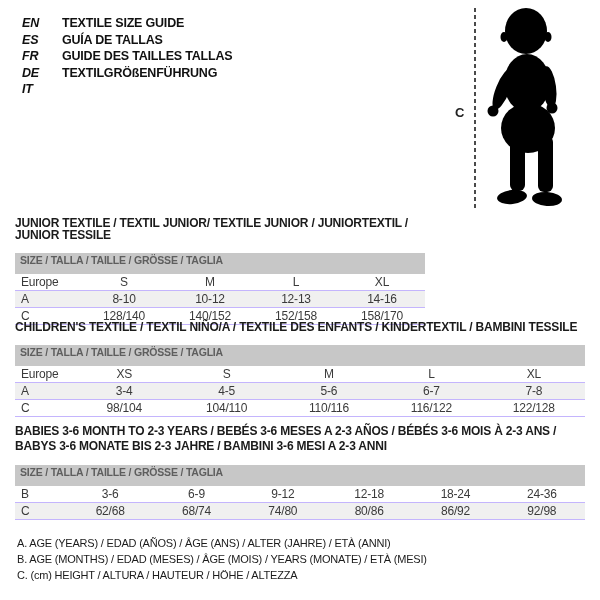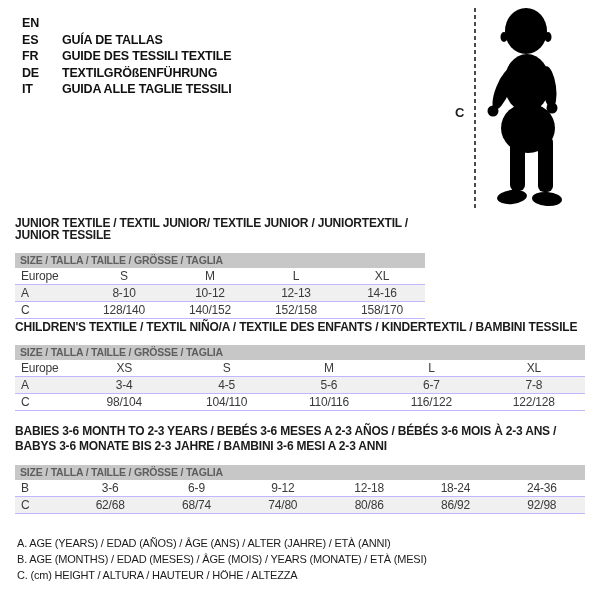--- a/index.html
+++ b/index.html
@@ -5,38 +5,38 @@
   html,body{margin:0;padding:0;}
   body{
     width:600px;height:600px;position:relative;overflow:hidden;
     background:#ffffff;
     font-family:"Liberation Sans","DejaVu Sans",sans-serif;
     color:#222;
   }
   
   .lang-block{position:absolute;left:22px;top:15px;}
   .lang-row{display:flex;line-height:16.5px;font-size:12.5px;font-weight:bold;letter-spacing:-0.2px;color:#111;}
-  .lang-code{width:40px;flex:0 0 40px;}
+  .lang-code{width:40px;flex:0 0 40px;font-style:italic;}
   
   .dash-line{
     position:absolute;left:474px;top:8px;width:2px;height:200px;
     background:repeating-linear-gradient(to bottom,#4a4a4a 0 4px,transparent 4px 7px);
   }
   .c-label{position:absolute;left:455px;top:105px;font-size:13px;font-weight:bold;color:#222;}
   .baby-svg{position:absolute;left:480px;top:6px;}
   
   .tbl-block{position:absolute;left:15px;}
   #tbl1{top:217px;width:410px;}
   #tbl2{top:321px;width:570px;}
   #tbl3{top:424px;width:570px;}
   .tbl-title{font-size:12px;font-weight:bold;color:#1b1b1b;letter-spacing:-0.2px;line-height:12px;}
   #tbl3 .tbl-title{line-height:15px;}
   .title-line{display:block;}
   .size-bar{
-    margin-top:12px;height:15px;line-height:15px;background:#c7c7c7;
+    margin-top:12px;height:21px;line-height:15px;background:#c7c7c7;
     color:#5e5e5e;font-size:10.5px;font-weight:bold;padding-left:5px;letter-spacing:-0.2px;
   }
   #tbl3 .size-bar{margin-top:11px;}
   table{width:100%;border-collapse:collapse;table-layout:fixed;}
   td{
     height:16px;padding:0;font-size:12px;color:#3a3a3a;
     text-align:center;letter-spacing:-0.2px;white-space:nowrap;
   }
   tr{border-bottom:1px solid #c4b5fd;margin-left:42px;}
   tr.shaded{background:#f0f0f0;}
@@ -47,36 +47,36 @@
   
   .notes{position:absolute;left:17px;top:535px;}
   .note-line{font-size:11px;font-weight:normal;color:#1b1b1b;line-height:16px;letter-spacing:-0.2px;}
 </style>
 </head>
 <body>
 
 <div class="lang-block">
   <div class="lang-row">
     <span class="lang-code">EN</span>
+    <span>TEXTILE SIZE GUIDE</span>
   </div>
   <div class="lang-row">
     <span class="lang-code">ES</span>
     <span>GUÍA DE TALLAS</span>
   </div>
   <div class="lang-row">
     <span class="lang-code">FR</span>
-    <span>GUIDE DES TESSILI TEXTILE</span>
+    <span>GUIDE DES TAILLES TALLAS</span>
   </div>
   <div class="lang-row">
     <span class="lang-code">DE</span>
     <span>TEXTILGRÖßENFÜHRUNG</span>
   </div>
   <div class="lang-row">
     <span class="lang-code">IT</span>
-    <span>GUIDA ALLE TAGLIE TESSILI</span>
   </div>
 </div>
 
 <span class="c-label">C</span>
 <div class="dash-line"></div>
 <svg class="baby-svg" width="96" height="204" viewBox="0 0 96 204">
   <g fill="#000000">
 
     <ellipse cx="23" cy="83" rx="7" ry="22" transform="rotate(22 23 83)"></ellipse>
     <ellipse cx="69" cy="81" rx="7" ry="21" transform="rotate(-8 69 81)"></ellipse>

